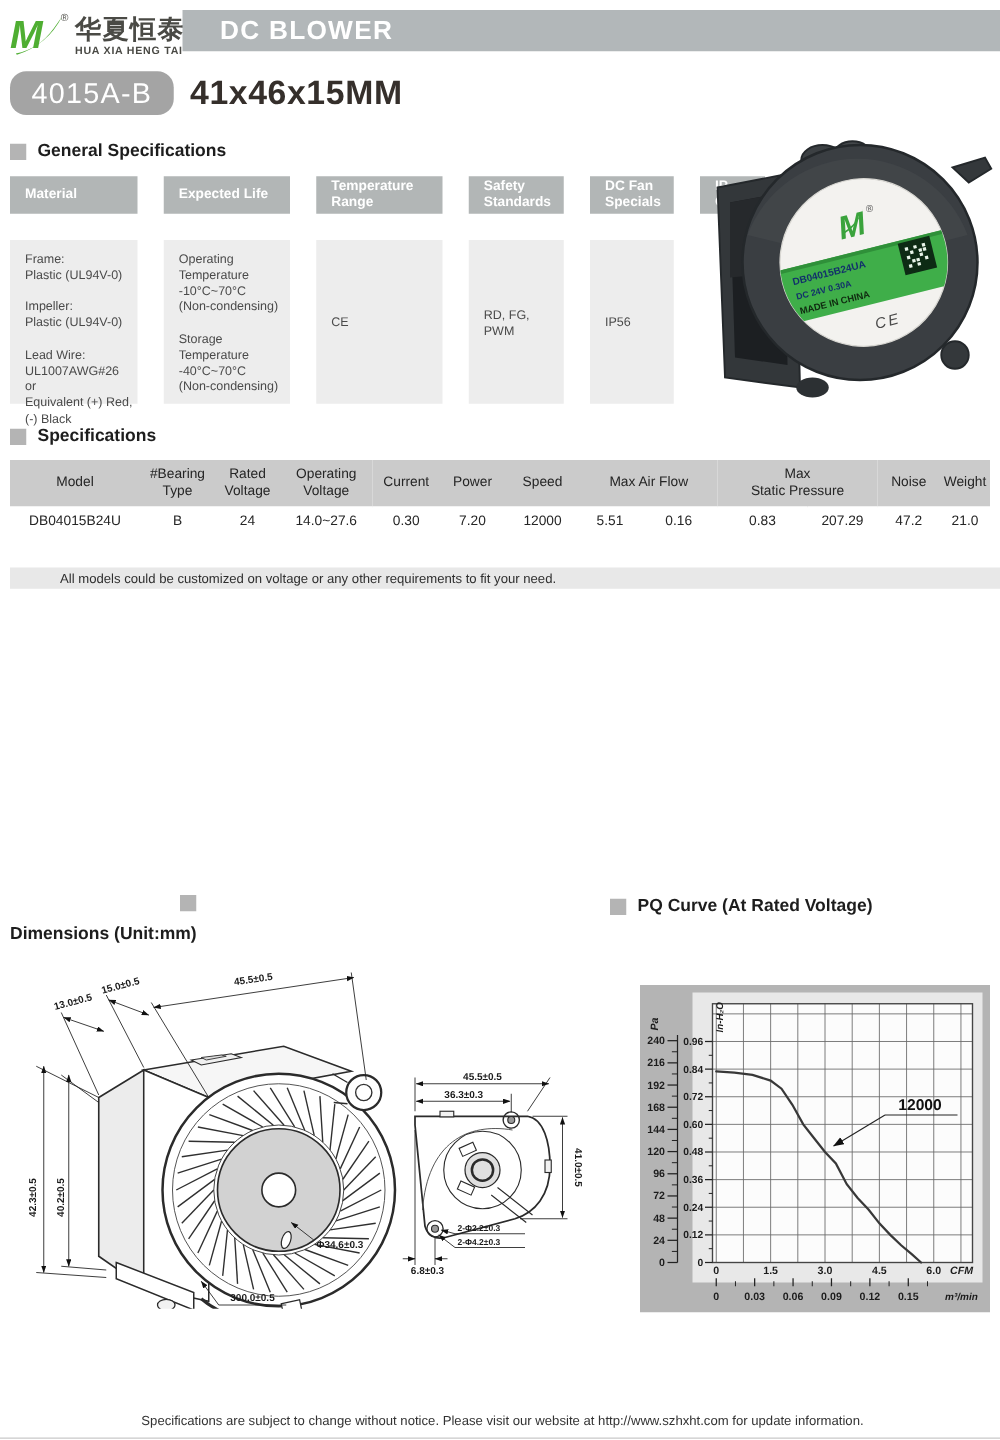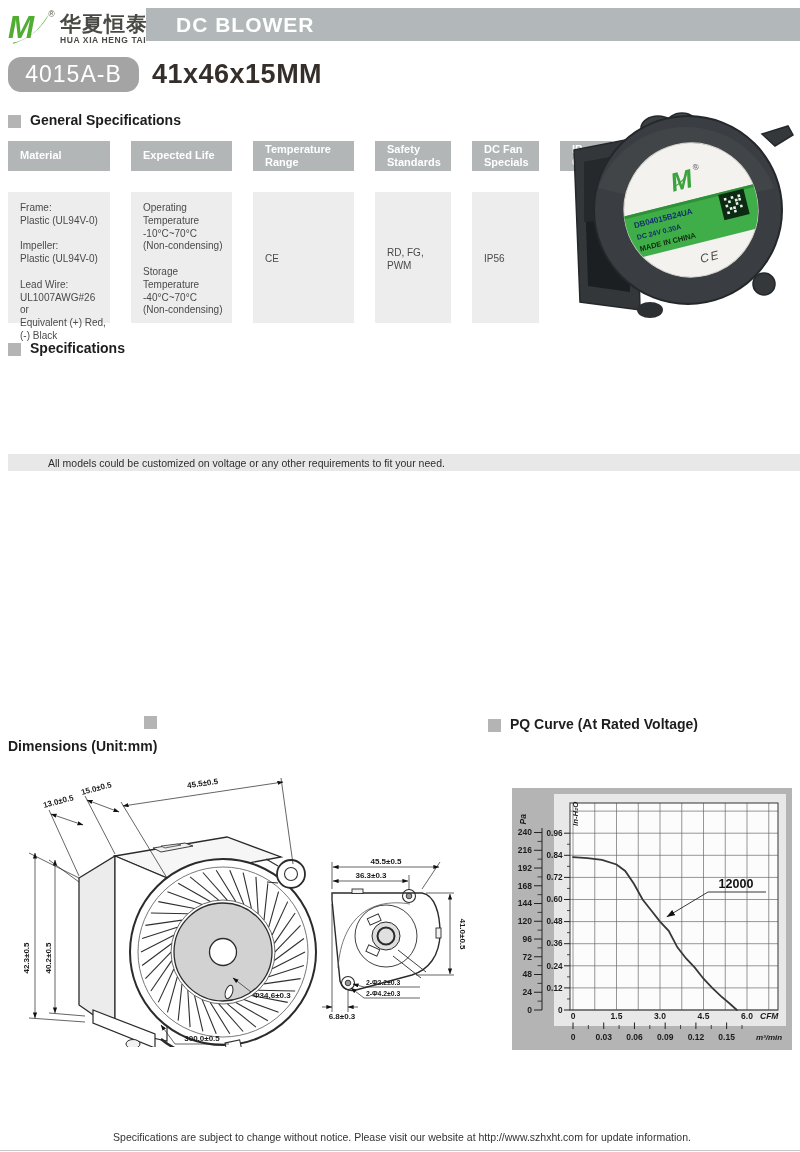--- a/index.html
+++ b/index.html
@@ -188,20 +188,52 @@
       <col style="width:52px">
       <col style="width:60px">
       <col style="width:48px">
     <col style="width:62px">
       <col style="width:72px">
       <col style="width:56px">
       <col style="width:50px">
       <col style="width:40px">
   </colgroup>
   <tbody>
+      <tr class="sp-r1">
+    <td>Model</td>
+    <td>#Bearing
+Type</td>
+    <td>Rated
+Voltage</td>
+    <td>Operating
+Voltage</td>
+    <td>Current</td>
+    <td>Power</td>
+    <td>Speed</td>
+    <td colspan="2">Max  Air  Flow</td>
+    <td colspan="2">Max
+Static  Pressure</td>
+    <td>Noise</td>
+    <td>Weight</td>
+  </tr>
+  <tr class="sp-r3">
+    <td>DB04015B24U</td>
+    <td>B</td>
+    <td>24</td>
+    <td>14.0~27.6</td>
+    <td>0.30</td>
+    <td>7.20</td>
+    <td>12000</td>
+    <td>5.51</td>
+    <td>0.16</td>
+    <td>0.83</td>
+    <td>207.29</td>
+    <td>47.2</td>
+    <td>21.0</td>
+  </tr>
 </tbody>
   </table>
 <div class="abs note-bar">All models could be customized on voltage or any other requirements to fit your need.</div>
 
 <div class="abs sec-title dim-title">
   <div class="sec-bullet"></div>
   <div class="sec-label">Dimensions (Unit:mm)</div>
 </div>
 <div class="abs sec-title pq-title">
   <div class="sec-bullet"></div>

